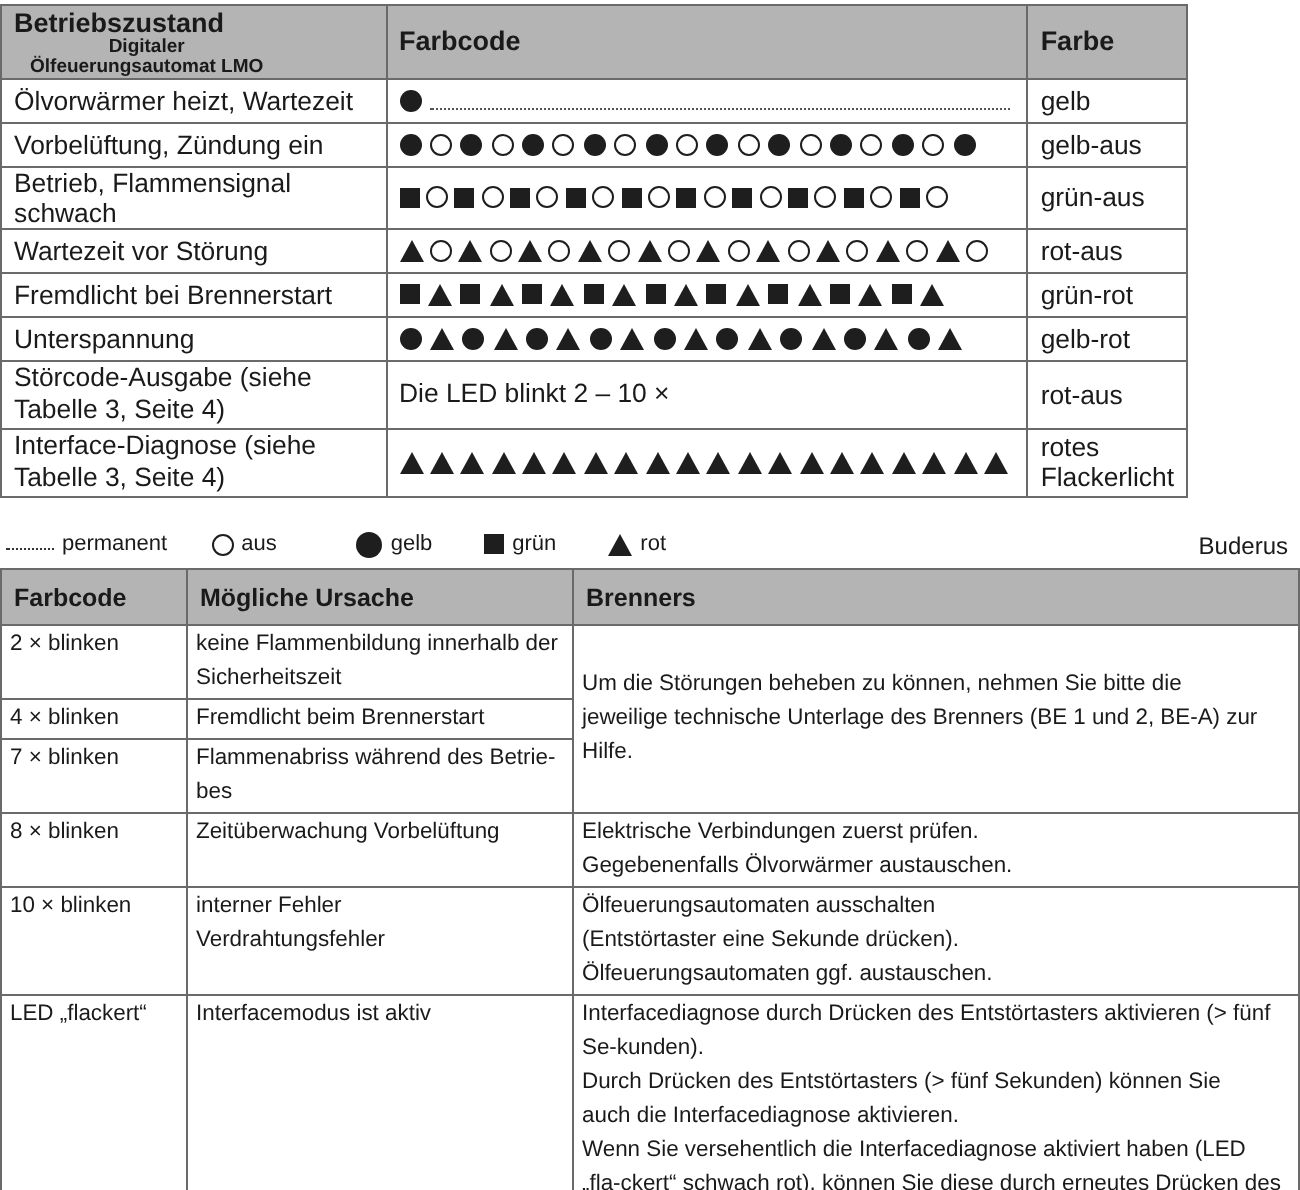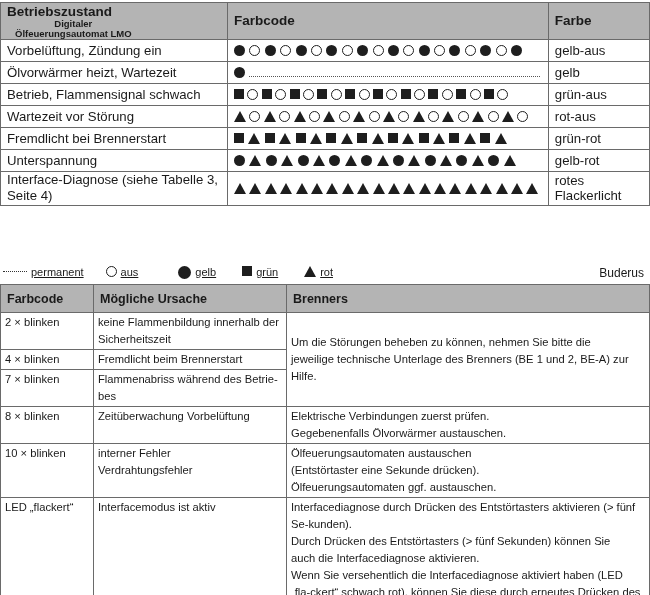--- a/index.html
+++ b/index.html
@@ -1,37 +1,37 @@
 <!DOCTYPE html>
 <html><head>
 <meta charset="utf-8">
 <style>
   html, body { margin:0; padding:0; background:#ffffff; }
   body { width:650px; height:595px; position:relative; overflow:hidden; font-family:"Liberation Sans", sans-serif; color:#1a1a1a; }
   table { border-collapse:collapse; position:absolute; left:0; }
   td, th { border:1px solid #6a6a6a; text-align:left; vertical-align:middle; }
   
-  #t1 { top:2px; width:650px; font-size:13.2px; }
+  #t1 { top:2px; width:594px; font-size:13.2px; }
   #t1 th { background:#b4b4b4; height:32px; font-size:13.5px; padding:0 6px; font-weight:bold; }
   #t1 td { padding:0 6px; height:21px; }
   #t1 td.tall { height:33px; line-height:16px; }
   #t1 .c1 { width:214px; }
   #t1 .c2 { width:282px; }
   .hdr-sub { display:inline-block; font-size:9.5px; line-height:10px; text-align:center; margin-left:8px; vertical-align:middle; }
   .hdr-main { vertical-align:middle; }
   .glyphs { display:flex; align-items:center; height:100%; white-space:nowrap; }
   .g { display:inline-block; margin-right:4px; flex:0 0 auto; }
   .g-fc { width:11px; height:11px; border-radius:50%; background:#1e1e1e; }
   .g-oc { width:9px; height:9px; border-radius:50%; border:1.3px solid #1e1e1e; background:#fff; }
   .g-sq { width:10px; height:10px; background:#1e1e1e; }
   .g-tr { width:0; height:0; border-left:6px solid transparent; border-right:6px solid transparent; border-bottom:11px solid #1e1e1e; }
   .dots { flex:1 1 auto; border-bottom:1px dotted #555; height:0; margin-top:8px; margin-right:2px; }
   
   #legend { position:absolute; top:263px; left:3px; width:644px; height:18px; font-size:11px; display:flex; align-items:center; }
-  #legend .li { display:flex; align-items:flex-start; margin-right:22px;text-decoration:underline; }
+  #legend .li { display:flex; align-items:center; margin-right:22px; }
   #legend .li .g { margin-right:4px; }
   #legend .perm-dots { width:24px; border-bottom:1px dotted #333; height:0; margin-right:4px; margin-top:5px; }
   #brand { position:absolute; right:6px; top:266px; font-size:12px; }
   
   #t2 { top:284px; width:650px; font-size:11.2px; }
   #t2 th { background:#b4b4b4; height:27px; padding:0 6px; font-size:12.5px; font-weight:bold; }
   #t2 td { padding:1px 4px; vertical-align:top; line-height:17px;margin-left:37px; }
   #t2 .b1 { width:80px; }
   #t2 .b2 { width:180px; }
   #t2 td.mid { vertical-align:middle; }
@@ -45,57 +45,57 @@
       <th class="c1">
         <span class="hdr-main">Betriebszustand</span>
         <span class="hdr-sub"><span>Digitaler</span><br><span>Ölfeuerungsautomat LMO</span></span>
       </th>
       <th class="c2">Farbcode</th>
       <th>Farbe</th>
     </tr>
   </thead>
   <tbody id="t1body">
       <tr>
-        <td class="c1">Vorbelüftung, Zündung ein</td>
-        <td class="c2">
-          <div class="glyphs">
-            <span class="g g-fc" style="margin-right: 4.4px;"></span>
-            <span class="g g-oc" style="margin-right: 4.4px;"></span>
-            <span class="g g-fc" style="margin-right: 4.4px;"></span>
-            <span class="g g-oc" style="margin-right: 4.4px;"></span>
-            <span class="g g-fc" style="margin-right: 4.4px;"></span>
-            <span class="g g-oc" style="margin-right: 4.4px;"></span>
-            <span class="g g-fc" style="margin-right: 4.4px;"></span>
-            <span class="g g-oc" style="margin-right: 4.4px;"></span>
-            <span class="g g-fc" style="margin-right: 4.4px;"></span>
-            <span class="g g-oc" style="margin-right: 4.4px;"></span>
-            <span class="g g-fc" style="margin-right: 4.4px;"></span>
-            <span class="g g-oc" style="margin-right: 4.4px;"></span>
-            <span class="g g-fc" style="margin-right: 4.4px;"></span>
-            <span class="g g-oc" style="margin-right: 4.4px;"></span>
-            <span class="g g-fc" style="margin-right: 4.4px;"></span>
-            <span class="g g-oc" style="margin-right: 4.4px;"></span>
-            <span class="g g-fc" style="margin-right: 4.4px;"></span>
-            <span class="g g-oc" style="margin-right: 4.4px;"></span>
-            <span class="g g-fc" style="margin-right: 4.4px;"></span>
-          </div>
-        </td>
-        <td>gelb-aus</td>
-      </tr>
-      <tr>
         <td class="c1">Ölvorwärmer heizt, Wartezeit</td>
         <td class="c2">
           <div class="glyphs">
             <span class="g g-fc"></span>
             <span class="dots"></span>
           </div>
         </td>
         <td>gelb</td>
       </tr>
       <tr>
+        <td class="c1">Vorbelüftung, Zündung ein</td>
+        <td class="c2">
+          <div class="glyphs">
+            <span class="g g-fc" style="margin-right: 4.4px;"></span>
+            <span class="g g-oc" style="margin-right: 4.4px;"></span>
+            <span class="g g-fc" style="margin-right: 4.4px;"></span>
+            <span class="g g-oc" style="margin-right: 4.4px;"></span>
+            <span class="g g-fc" style="margin-right: 4.4px;"></span>
+            <span class="g g-oc" style="margin-right: 4.4px;"></span>
+            <span class="g g-fc" style="margin-right: 4.4px;"></span>
+            <span class="g g-oc" style="margin-right: 4.4px;"></span>
+            <span class="g g-fc" style="margin-right: 4.4px;"></span>
+            <span class="g g-oc" style="margin-right: 4.4px;"></span>
+            <span class="g g-fc" style="margin-right: 4.4px;"></span>
+            <span class="g g-oc" style="margin-right: 4.4px;"></span>
+            <span class="g g-fc" style="margin-right: 4.4px;"></span>
+            <span class="g g-oc" style="margin-right: 4.4px;"></span>
+            <span class="g g-fc" style="margin-right: 4.4px;"></span>
+            <span class="g g-oc" style="margin-right: 4.4px;"></span>
+            <span class="g g-fc" style="margin-right: 4.4px;"></span>
+            <span class="g g-oc" style="margin-right: 4.4px;"></span>
+            <span class="g g-fc" style="margin-right: 4.4px;"></span>
+          </div>
+        </td>
+        <td>gelb-aus</td>
+      </tr>
+      <tr>
         <td class="c1">Betrieb, Flammensignal schwach</td>
         <td class="c2">
           <div class="glyphs">
             <span class="g g-sq" style="margin-right: 3.4px;"></span>
             <span class="g g-oc" style="margin-right: 3.4px;"></span>
             <span class="g g-sq" style="margin-right: 3.4px;"></span>
             <span class="g g-oc" style="margin-right: 3.4px;"></span>
             <span class="g g-sq" style="margin-right: 3.4px;"></span>
             <span class="g g-oc" style="margin-right: 3.4px;"></span>
             <span class="g g-sq" style="margin-right: 3.4px;"></span>
@@ -188,20 +188,25 @@
             <span class="g g-tr" style="margin-right: 4.4px;"></span>
             <span class="g g-fc" style="margin-right: 4.4px;"></span>
             <span class="g g-tr" style="margin-right: 4.4px;"></span>
             <span class="g g-fc" style="margin-right: 4.4px;"></span>
             <span class="g g-tr" style="margin-right: 4.4px;"></span>
             <span class="g g-fc" style="margin-right: 4.4px;"></span>
             <span class="g g-tr" style="margin-right: 4.4px;"></span>
           </div>
         </td>
         <td>gelb-rot</td>
+      </tr>
+      <tr>
+        <td class="c1 tall">Störcode-Ausgabe (siehe Tabelle 3, Seite 4)</td>
+        <td class="c2 tall">Die LED blinkt 2 – 10 ×</td>
+        <td>rot-aus</td>
       </tr>
       <tr>
         <td class="c1 tall">Interface-Diagnose (siehe Tabelle 3, Seite 4)</td>
         <td class="c2 tall">
           <div class="glyphs">
             <span class="g g-tr" style="margin-right: 3.4px;"></span>
             <span class="g g-tr" style="margin-right: 3.4px;"></span>
             <span class="g g-tr" style="margin-right: 3.4px;"></span>
             <span class="g g-tr" style="margin-right: 3.4px;"></span>
             <span class="g g-tr" style="margin-right: 3.4px;"></span>
@@ -274,21 +279,21 @@
       <td>Flammenabriss während des Betrie-bes</td>
     </tr>
     <tr>
       <td>8 × blinken</td>
       <td>Zeitüberwachung Vorbelüftung</td>
       <td><span>Elektrische Verbindungen zuerst prüfen.</span><br><span>Gegebenenfalls Ölvorwärmer austauschen.</span></td>
     </tr>
     <tr>
       <td>10 × blinken</td>
       <td><span>interner Fehler</span><br><span>Verdrahtungsfehler</span></td>
-      <td><span>Ölfeuerungsautomaten austauschen</span><br><span>(Entstörtaster eine Sekunde drücken).</span><br><span>Ölfeuerungsautomaten ggf. austauschen.</span></td>
+      <td><span>Ölfeuerungsautomaten ausschalten</span><br><span>(Entstörtaster eine Sekunde drücken).</span><br><span>Ölfeuerungsautomaten ggf. austauschen.</span></td>
     </tr>
     <tr>
       <td>LED „flackert“</td>
       <td>Interfacemodus ist aktiv</td>
       <td><span>Interfacediagnose durch Drücken des Entstörtasters aktivieren (&gt; fünf Se-kunden).</span><br><span>Durch Drücken des Entstörtasters (&gt; fünf Sekunden) können Sie</span><br><span>auch die Interfacediagnose aktivieren.</span><br><span>Wenn Sie versehentlich die Interfacediagnose aktiviert haben (LED „fla-ckert“ schwach rot), können Sie diese durch erneutes Drücken des Entrie-gelungstasters (&gt; fünf Sekunden) wieder ausschalten. Den richtigen</span><br><br></td>
     </tr>
   </tbody>
 </table>
 
 </body></html>

